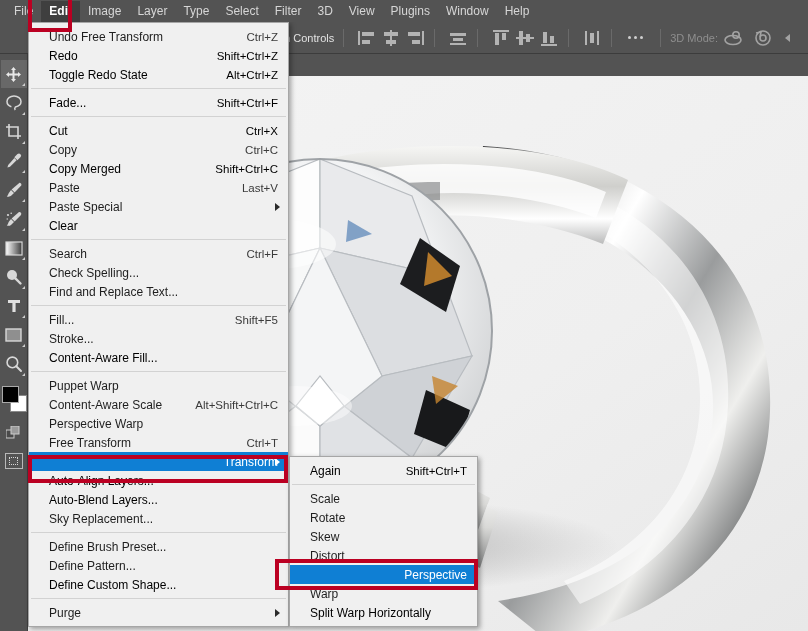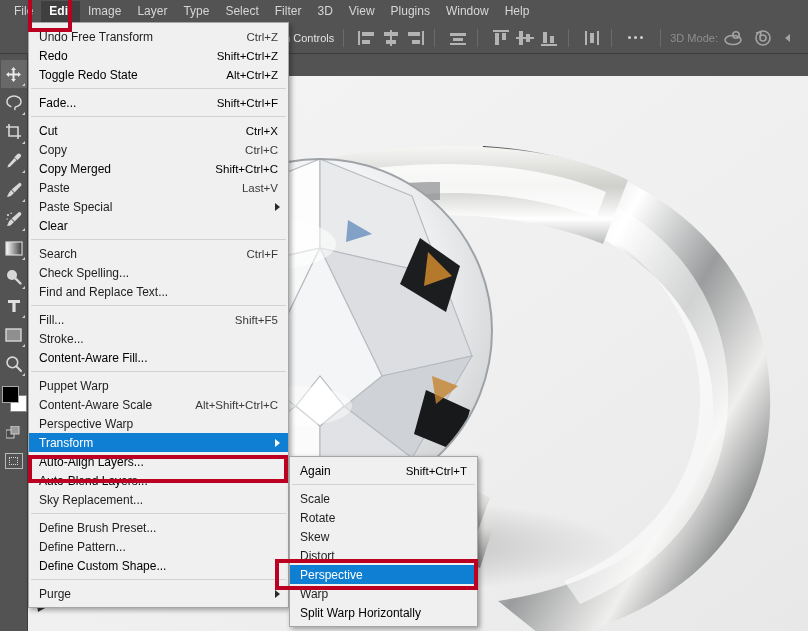--- a/index.html
+++ b/index.html
@@ -85,26 +85,26 @@
   
   .menu {
     position: absolute; background: #f0f0f0;
     border: 1px solid #a6a6a6; box-shadow: 2px 2px 5px rgba(0,0,0,.35);
     padding: 4px 0; z-index: 20; font-size: 12px; color: #1e1e1e;
   }
   #edit-menu { left: 28px; top: 22px; width: 261px; }
   #transform-menu { left: 289px; top: 456px; width: 189px; }
   .row {
     position: relative; display: flex; align-items: center;
-    height: 19px; padding: 0 10px 0 10px; white-space: nowrap; cursor: default;
+    height: 19px; padding: 0 10px 0 20px; white-space: nowrap; cursor: default;
   }
   .row .lbl { flex: 0 0 auto; }
   .row .sc { margin-left: auto; padding-left: 24px; color: #3a3a3a; font-size: 11.5px; }
   .row.dis .lbl, .row.dis .sc { color: #000000; }
-  .row.hl { background: #0f7fd4; }
+  .row.hl { background: #0f7fd4; justify-content: flex-end; }
   .row.hl .lbl, .row.hl .sc { color: #ffffff; }
   .row .arrow {
     position: absolute; right: 8px; top: 50%; margin-top: -4px;
     width: 0; height: 0; border-top: 4px solid transparent;
     border-bottom: 4px solid transparent; border-left: 5px solid #2b2b2b;
   }
   .row.hl .arrow { border-left-color: #ffffff; }
   .divider { height: 1px; background: #d2d2d2; margin: 4px 2px; }
 
   
@@ -489,20 +489,24 @@
       <div class="row">
         <span class="lbl">Puppet Warp</span>
       </div>
       <div class="row">
         <span class="lbl">Content-Aware Scale</span>
         <span class="sc">Alt+Shift+Ctrl+C</span>
       </div>
       <div class="row">
         <span class="lbl">Perspective Warp</span>
       </div>
+      <div class="row">
+        <span class="lbl">Free Transform</span>
+        <span class="sc">Ctrl+T</span>
+      </div>
       <div class="row hl">
         <span class="lbl">Transform</span>
         <span class="arrow"></span>
       </div>
       <div class="row dis">
         <span class="lbl">Auto-Align Layers...</span>
       </div>
       <div class="row dis">
         <span class="lbl">Auto-Blend Layers...</span>
       </div>

